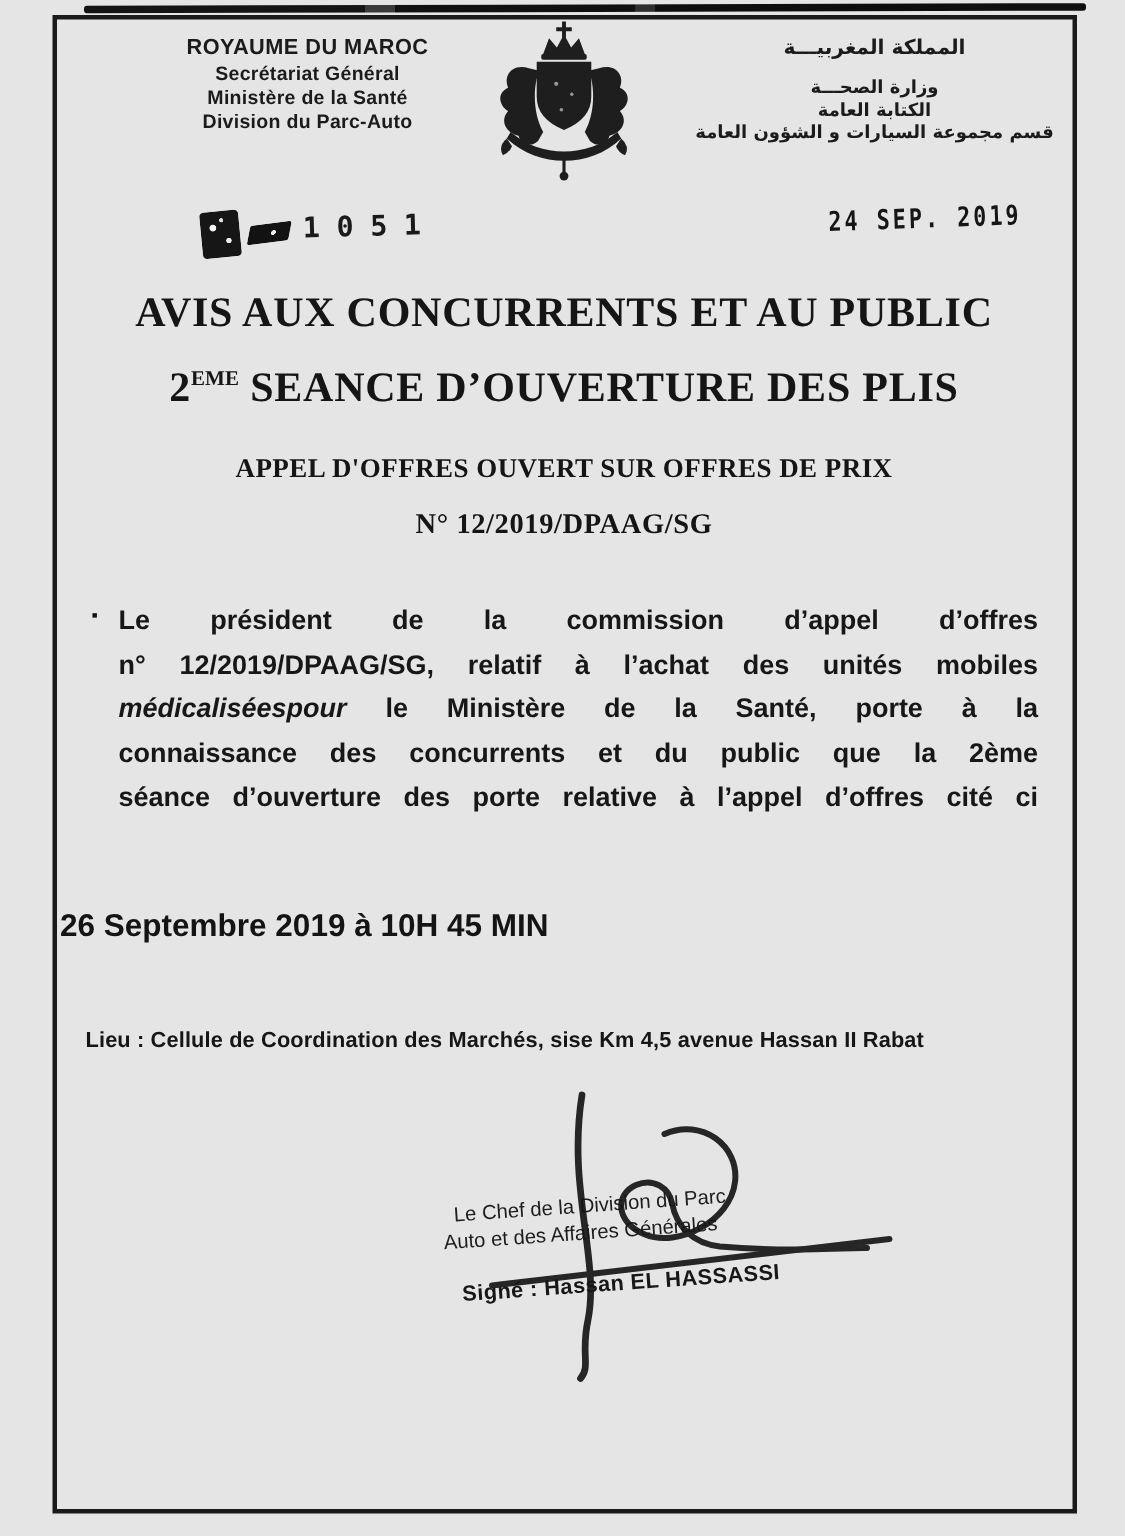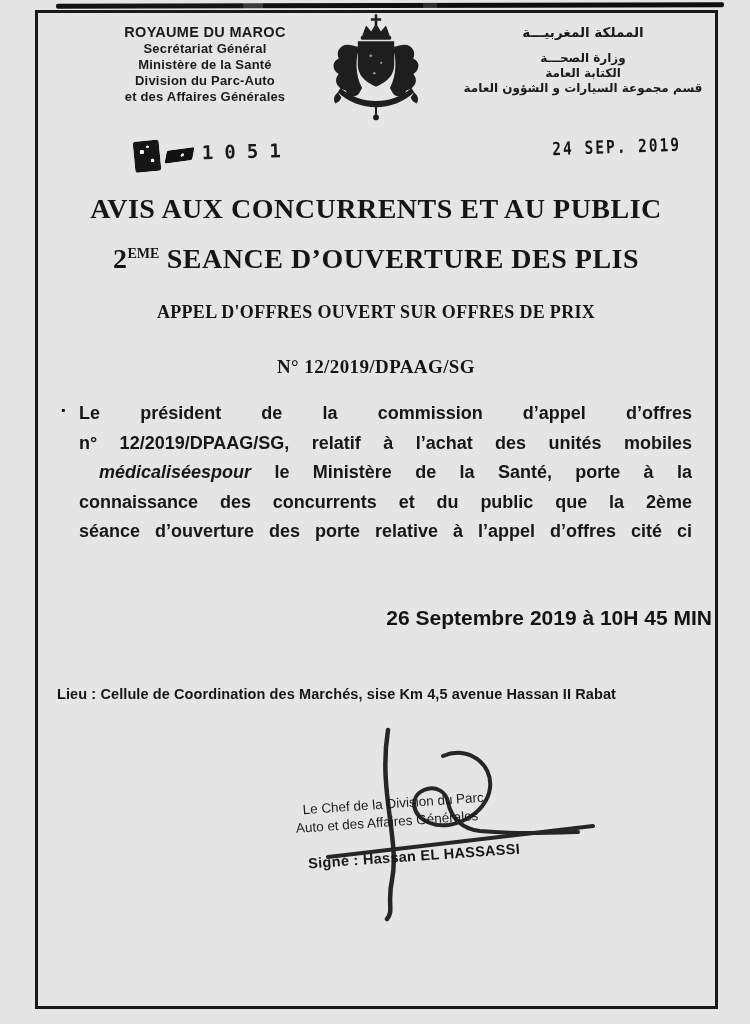--- a/index.html
+++ b/index.html
@@ -53,32 +53,32 @@
     font-size:14.5px; letter-spacing:2px; color:#161616; white-space:nowrap;
     transform:rotate(-2deg) scaleY(1.25); transform-origin:left top;
   }
   
   .title-serif { position:absolute; left:40px; width:672px; text-align:center;
     font-family:"Liberation Serif", serif; font-weight:bold; color:#151515; }
   .title1 { top:193px; font-size:28px; letter-spacing:.5px; }
   .title2 { top:243px; font-size:28px; letter-spacing:.5px; }
   .title2 sup { font-size:14px; letter-spacing:0; }
   .subtitle { top:302px; font-size:18px; letter-spacing:.3px; }
-  .reference { top:356px; font-size:19px; letter-spacing:.4px; }
+  .reference { top:339px; font-size:19px; letter-spacing:.4px; }
   
   .bullet-marker { position:absolute; left:61px; top:403px; font-size:12px; color:#111; }
   .body-para {
     position:absolute; left:79px; top:399px; width:613px;
     font-weight:bold; font-size:18px; line-height:29.5px; color:#171717;
   }
   .jline { text-align:justify; text-align-last:justify; white-space:normal; }
   .lastline { text-align:left; }
-  .ital { font-style:italic;margin-left:20px; }
+  .ital { font-style:italic; }
   .meeting-date {
-    position:absolute; left:40px; top:606px; width:672px; text-align:right;
+    position:absolute; left:40px; top:606px; width:672px; text-align:left;
     font-weight:bold; font-size:21px; color:#141414;
   }
   .location {
     position:absolute; left:57px; top:686px;
     font-weight:bold; font-size:14.5px; color:#161616; letter-spacing:.1px;
   }
   
   .sig-title {
     position:absolute; left:303px; top:795px; transform:rotate(-4deg);
     font-size:13.5px; line-height:17.5px; color:#1d1d1d; white-space:nowrap;
@@ -96,21 +96,20 @@
 <div class="page">
 
   <div class="top-artifact"></div>
   <div class="frame"></div>
 
   <div class="header-left">
     <div class="hl0">ROYAUME DU MAROC</div>
     <div class="hln">Secrétariat Général</div>
     <div class="hln">Ministère de la Santé</div>
     <div class="hln">Division du Parc-Auto</div>
-    <div class="hln">et des Affaires Générales</div>
   </div>
 
   <div class="emblem">
     <svg width="104" height="112" viewBox="0 0 120 128" aria-hidden="true">
       <g fill="#1e1e1e">
         <path d="M58.5 2 h3 v4.5 h4.5 v3 h-4.5 v5 h-3 v-5 H54 v-3 h4.5 z"></path>
         <path d="M44 27 l4.5 -12 6 7 5.5 -10 5.5 10 6 -7 4.5 12 z"></path>
         <rect x="42.5" y="27" width="35" height="4.5" rx="1.5"></rect>
         <path d="M39 33 h42 v27 q0 17 -21 25.5 q-21 -8.5 -21 -25.5 z"></path>
         <path d="M33 38 C20 34 13 44 17 53 C8 57 10 67 17 71 C10 79 16 88 25 90 C27 97 35 99 40 94 L44 87 C36 73 36 52 41 40 Z"></path>

